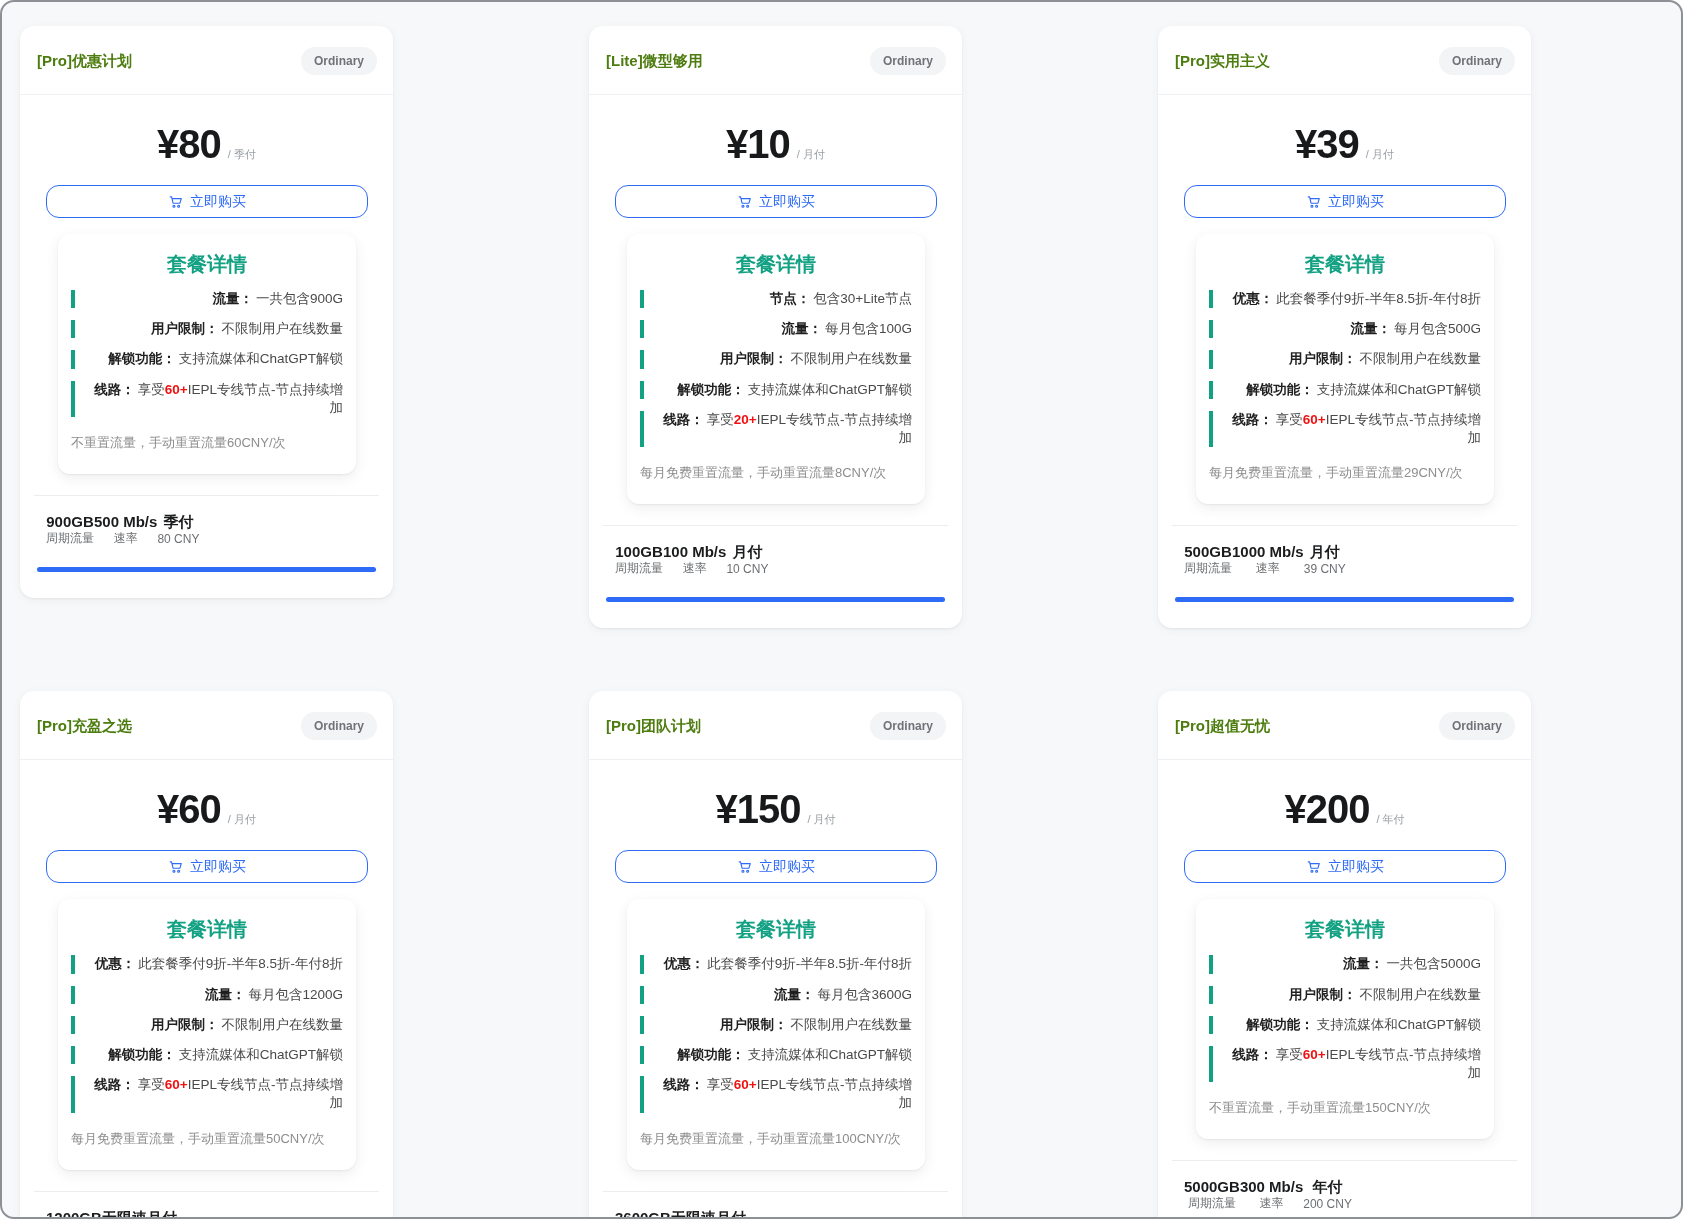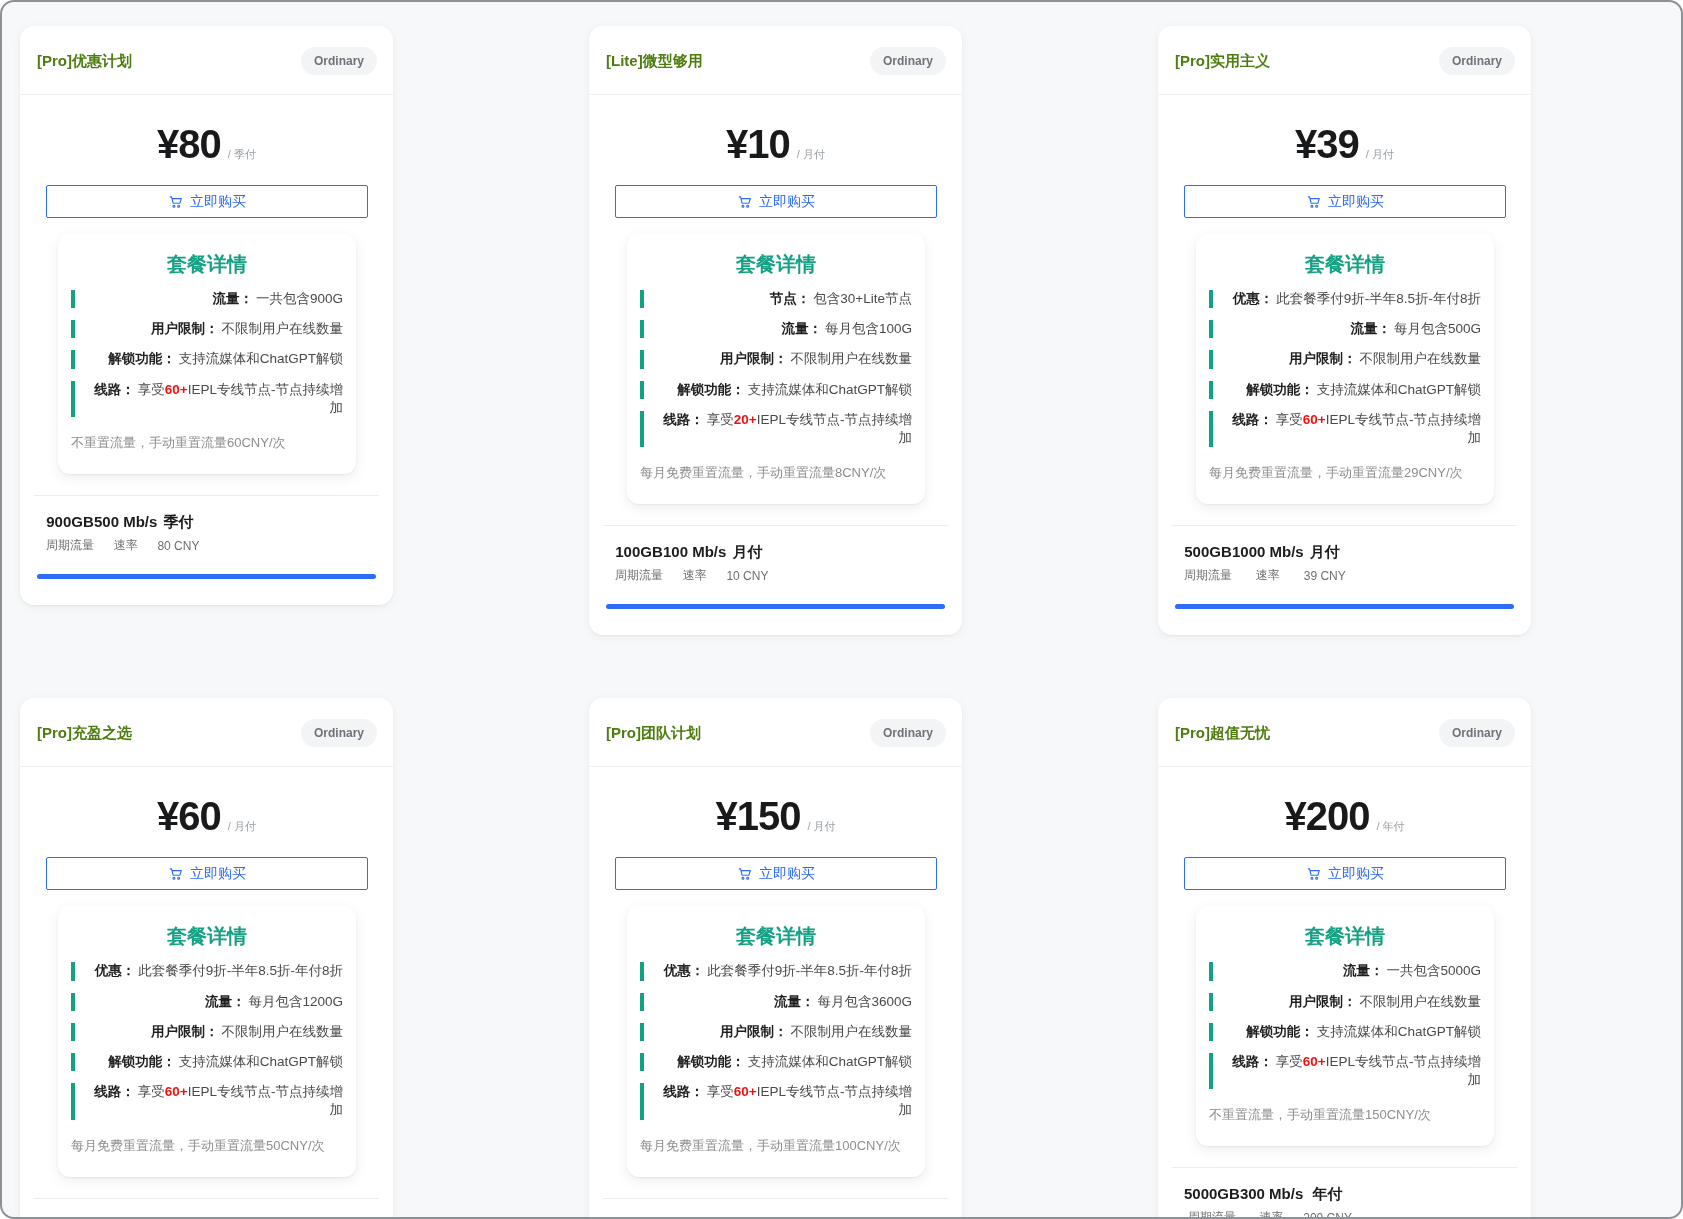--- a/index.html
+++ b/index.html
@@ -52,21 +52,21 @@
   }
   .price{font-size:40px;font-weight:800;color:#18191b;letter-spacing:-1px;}
   .period{font-size:11px;color:#9aa0a6;margin-left:7px;}
   .buy-btn{
     display:flex;align-items:center;justify-content:center;gap:7px;
     margin:9px 25px 0 26px;
     width:calc(100% - 51px);
     height:33px;
     background:#fff;
     border:1px solid var(--accent-blue);
-    border-radius:2px;
+    border-radius:13px;
     color:var(--accent-blue);
     font-size:14px;
     font-family:inherit;
     cursor:pointer;
   }
   .cart{flex:0 0 auto;}
   .details{
     margin:16px 37px 0 38px;
     background:#fff;
     border-radius:12px;
@@ -95,21 +95,21 @@
     font-size:13px;
     margin:17px 0 9px;
   }
   .stats-sep{border-top:1px solid #ebedef;margin:21px 14px 0;}
   .stats{
     display:flex;justify-content:flex-start;
     padding:17px 26px 13px;
   }
   .stat{text-align:center;}
   .stat-value{font-size:15px;font-weight:700;color:#1b1c1e;}
-  .stat-label{font-size:12px;color:#6b6e72;margin-top:7px;}
+  .stat-label{font-size:12px;color:#6b6e72;}
   .bar{
     height:5px;
     background:var(--accent-blue);
     border-radius:4px;
     margin:7px 17px 0;
   }
 </style>
 </head>
 <body>
 

